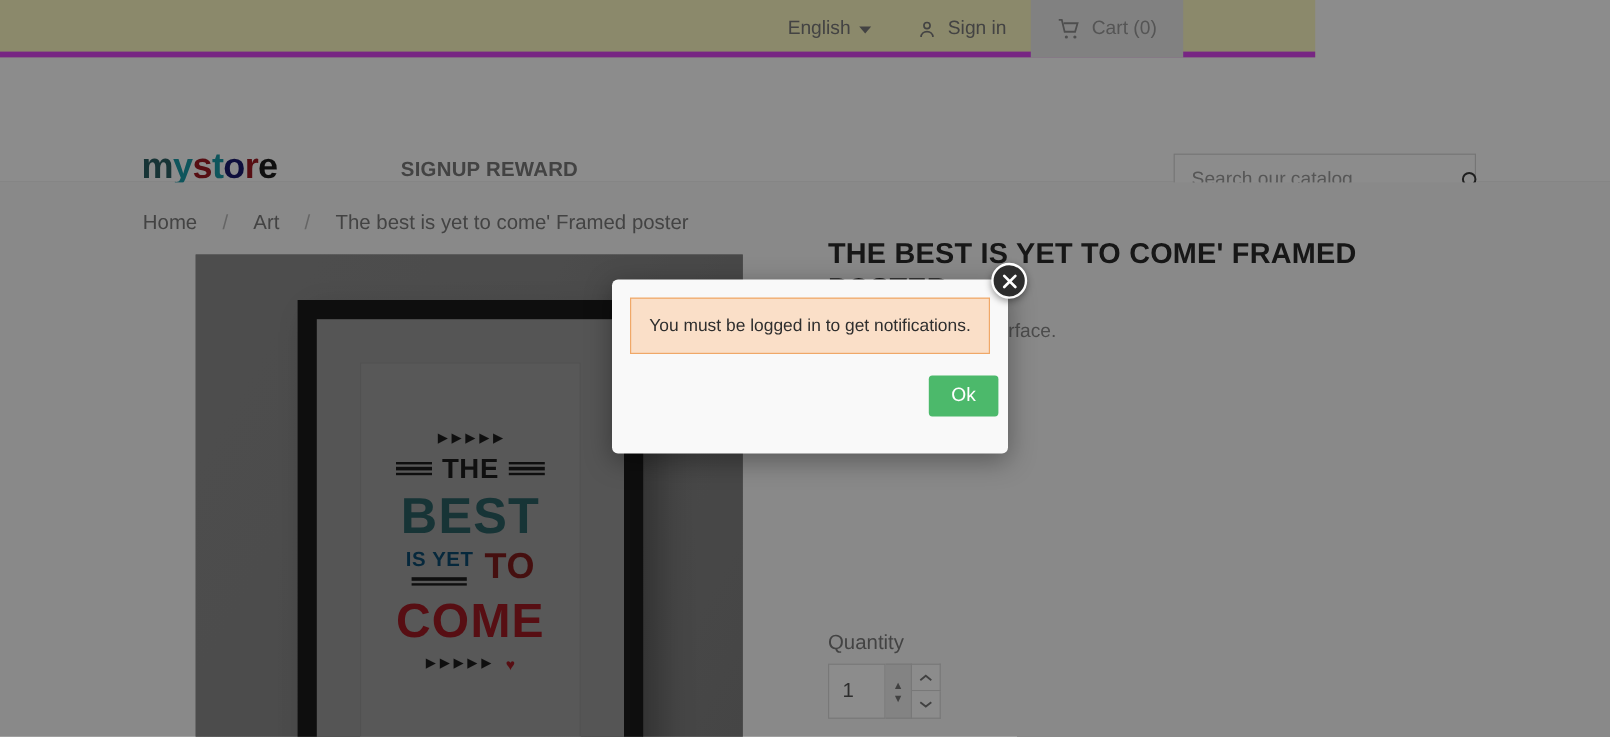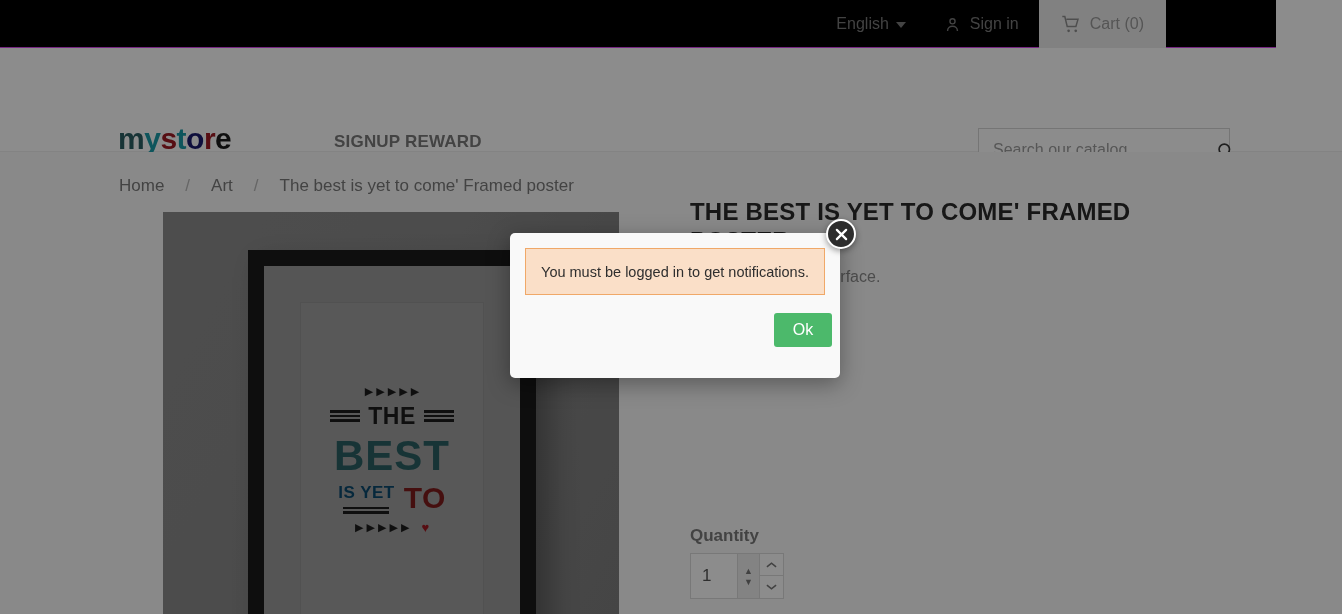--- a/index.html
+++ b/index.html
@@ -8,23 +8,23 @@
     overflow: hidden;
     font-family: "Liberation Sans", sans-serif;
     background: #ffffff;
   }
 
   
   #page { position: absolute; inset: 0; background: #ffffff; }
 
   
   .topbar {
-    position: absolute; left: 0; top: 0; width: 1276px; height: 48px;
-    background: #000000;
-    border-bottom: 1px solid #d946ef;
+    position: absolute; left: 0; top: 0; width: 1096px; height: 48px;
+    background: #fef9c3;
+    border-bottom: 5px solid #d946ef;
   }
   .topbar-inner {
     position: absolute; right: 110px; top: 0; height: 48px;
     display: flex; align-items: center; gap: 0px;
   }
   .lang {
     display: flex; align-items: center; gap: 7px;
     font-size: 16px; color: #7a7a7a; padding: 0 18px; cursor: pointer;
   }
   .caret {
@@ -116,21 +116,21 @@
   .w-come { font-size: 40px; font-weight: 700; color: #9e1b23; letter-spacing: 1px; }
   .heart { color: #9e1b23; font-size: 13px; }
 
   
   .info { position: absolute; left: 690px; top: 46px; width: 545px; }
   .prod-title {
     font-size: 24px; font-weight: 700; color: #2b2b2b;
     text-transform: uppercase; letter-spacing: .2px; line-height: 1.2;
   }
   .prod-desc { margin-top: 12px; font-size: 16px; color: #8a8a8a; }
-  .qty-label { position: absolute; left: 0; top: 328px; font-size: 17px; color: #7a7a7a; font-weight: bold; }
+  .qty-label { position: absolute; left: 0; top: 328px; font-size: 17px; color: #7a7a7a; }
   .qty-wrap { position: absolute; left: 0; top: 355px; display: flex; height: 46px; }
   .qty-input {
     width: 48px; height: 46px; border: 1px solid #dadada; background: #fff;
     display: flex; align-items: center; padding-left: 11px;
     font-size: 17px; color: #555;
   }
   .qty-spin-inline {
     width: 22px; height: 46px; border: 1px solid #dadada; border-left: 0;
     background: #efefef; display: flex; flex-direction: column;
     align-items: center; justify-content: center; gap: 1px; color: #777; font-size: 9px;
@@ -254,20 +254,21 @@
             <div class="row-isyet">
               <span class="isyet-wrap">
                 <span class="w-isyet">IS YET</span>
                 <span class="ul2">
                     <i></i>
                     <i></i>
                   </span>
               </span>
               <span class="w-to">TO</span>
             </div>
+            <div class="w-come">COME</div>
             <div class="tri-row">
               <span>▶ ▶ ▶ ▶ ▶</span>
               <span class="heart">♥</span>
             </div>
           </div>
         </div>
       </div>
     </div>
 
     <div class="info">

